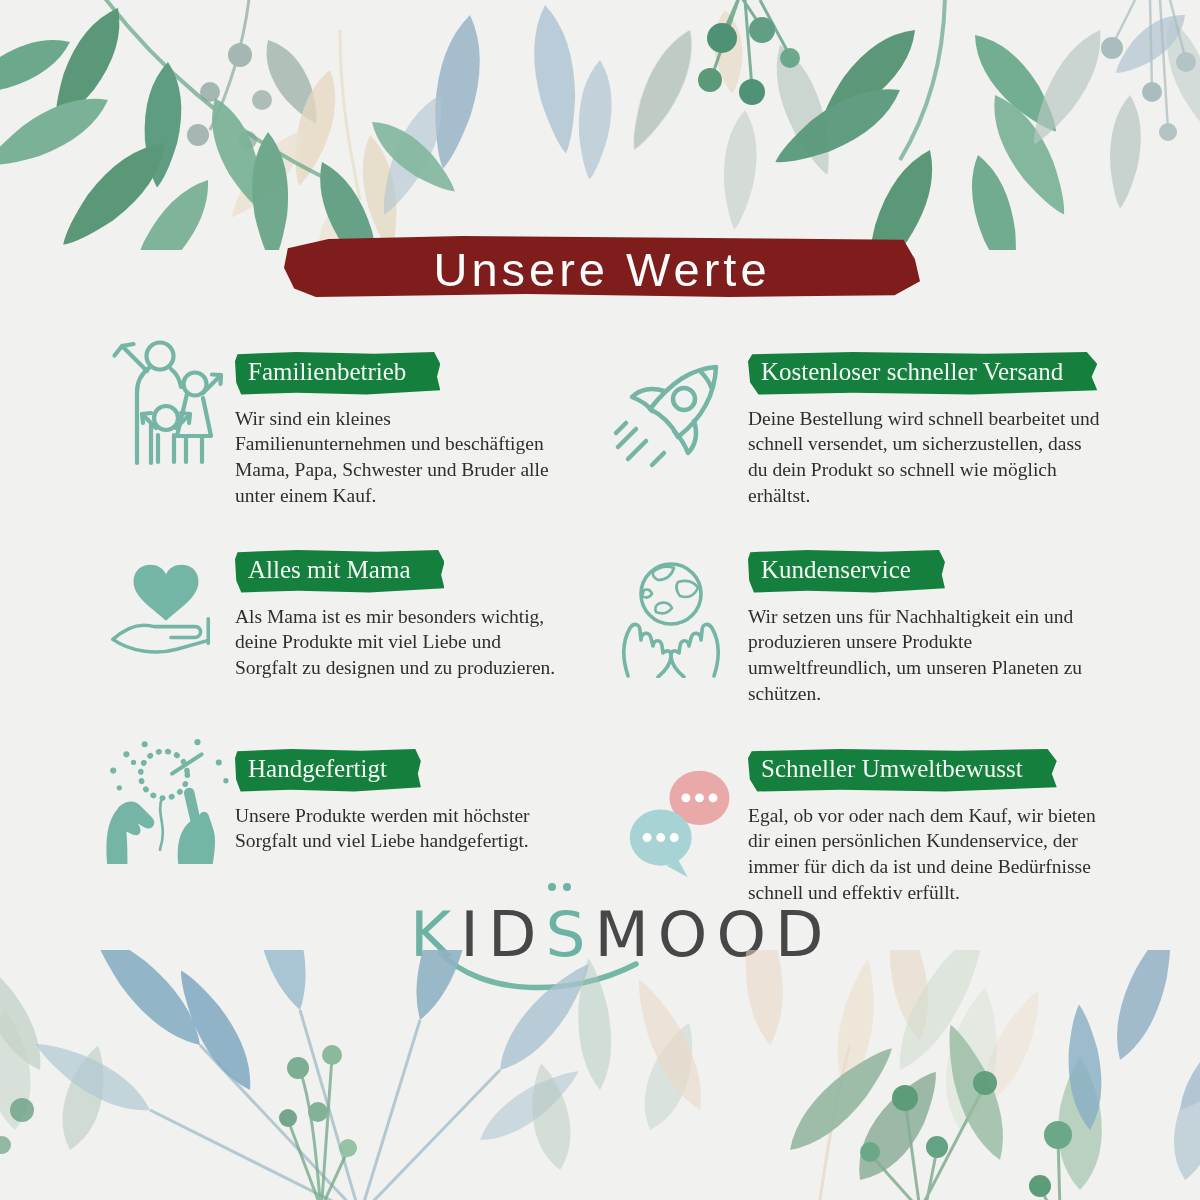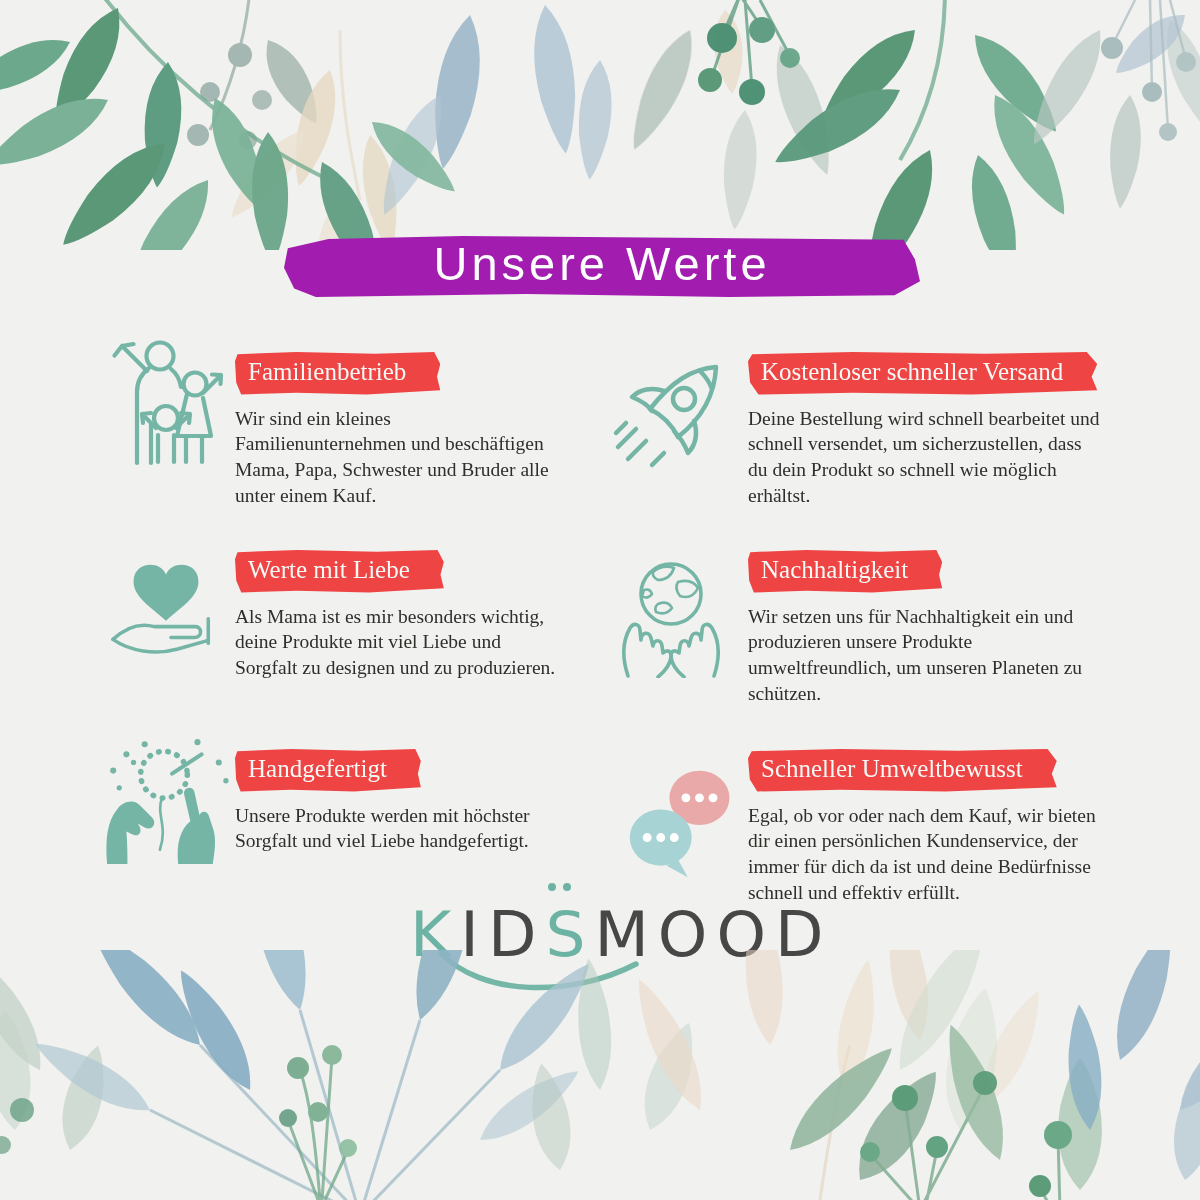--- a/index.html
+++ b/index.html
@@ -2,30 +2,30 @@
 <html><head>
 <meta charset="utf-8">
 <style>
   html,body{margin:0;padding:0;background:#e9e9e7;}
   .canvas{position:relative;width:1200px;height:1200px;margin:0 auto;background:#f1f1ef;overflow:hidden;
           font-family:"Liberation Serif", serif;}
   .deco{position:absolute;left:0;pointer-events:none;}
   .deco.top{top:0;}
   .deco.bottom{top:950px;}
 
-  .title-banner{position:absolute;left:284px;top:236px;width:636px;height:61px;background:#a21caf;
-    display:flex;align-items:flex-start;justify-content:center;
+  .title-banner{position:absolute;left:284px;top:236px;width:636px;height:61px;background:#7f1d1d;
+    display:flex;align-items:flex-end;justify-content:center;
     clip-path:polygon(0.6% 20%,0% 52%,1.6% 86%,5% 100%,38% 95%,70% 100%,96% 97%,100% 74%,99.2% 38%,97.4% 6%,62% 3%,28% 0%,7% 5%);}
   .title-banner span{font-family:"Liberation Sans", sans-serif;font-size:47px;letter-spacing:4px;color:#fbfdfc;}
 
   .icon-box{position:absolute;}
   .icon-box svg{width:100%;height:100%;display:block;}
 
   .text-col{position:absolute;}
-  .badge{display:inline-block;background:#ef4444;color:#f5f9f6;font-size:25px;line-height:1.1;
+  .badge{display:inline-block;background:#15803d;color:#f5f9f6;font-size:25px;line-height:1.1;
     padding:6px 34px 9px 13px;
     clip-path:polygon(0% 22%,1.2% 5%,30% 0%,68% 4%,97% 0%,100% 28%,98.4% 58%,100% 90%,64% 100%,30% 96%,3% 100%,0.6% 72%);}
   .body-text{margin:11px 0 0 0;font-size:19.5px;line-height:1.33;color:#2f2e2b;}
   .col-l .body-text{width:322px;}
   .col-r .body-text{width:352px;}
 
   .logo{position:absolute;left:410px;top:898px;width:380px;height:100px;text-align:center;}
   .logo-text{position:relative;display:inline-block;font-family:"DejaVu Sans", sans-serif;font-size:63px;
     letter-spacing:9px;color:#474747;white-space:nowrap;}
   .logo-text .lt{display:inline-block;position:relative;}
@@ -166,42 +166,42 @@
 
   <div class="icon-box" style="left:106px;top:548px;width:120px;height:116px;">
     <svg viewBox="0 0 122 118" fill="none" stroke="#74b5a6" stroke-width="3.6" stroke-linecap="round" stroke-linejoin="round">
       <path d="M61 27 C55 12 28 14 28 34 C28 50 46 60 61 74 C76 60 94 50 94 34 C94 14 67 12 61 27 Z" fill="#74b5a6" stroke="none"></path>
       <path d="M7 93 C20 81 35 76 49 80 L91 80 C98 80 98 91 90 91 L66 91"></path>
       <path d="M7 93 C24 105 50 109 72 103 L104 94"></path>
       <path d="M104 72 L104 97"></path>
     </svg>
   </div>
   <div class="text-col col-l" style="left:235px;top:550px;">
-    <span class="badge"><span>Werte mit Liebe</span></span>
+    <span class="badge"><span>Alles mit Mama</span></span>
     <p class="body-text">Als Mama ist es mir besonders wichtig, deine Produkte mit viel Liebe und Sorgfalt zu designen und zu produzieren.</p>
   </div>
 
   <div class="icon-box" style="left:608px;top:552px;width:126px;height:126px;">
     <svg viewBox="0 0 126 126" fill="none" stroke="#74b5a6" stroke-width="3.6" stroke-linecap="round" stroke-linejoin="round">
       <defs>
         <path id="ghand" d="M20 124 C14 106 14 90 22 76 C26 70 32 72 32 79 L33 88 C33 80 41 79 43 86 L45 94 C46 87 53 87 54 94 L55 101 C59 97 64 99 63 105 C62 114 56 120 50 125"></path>
       </defs>
       <circle cx="63" cy="42" r="30"></circle>
       <g stroke-width="2.6">
         <path d="M45 20 Q55 12 66 16 Q62 28 50 28 Q44 25 45 20 Z"></path>
         <path d="M70 30 Q84 26 90 36 Q84 48 72 44 Q66 36 70 30 Z"></path>
         <path d="M50 52 Q60 48 64 56 Q58 64 48 60 Q46 55 50 52 Z"></path>
         <path d="M36 38 Q42 36 44 42 Q40 48 34 44 Z"></path>
       </g>
       <use href="#ghand"></use>
       <use href="#ghand" transform="translate(126 0) scale(-1 1)"></use>
     </svg>
   </div>
   <div class="text-col col-r" style="left:748px;top:550px;">
-    <span class="badge"><span>Nachhaltigkeit</span></span>
+    <span class="badge"><span>Kundenservice</span></span>
     <p class="body-text">Wir setzen uns für Nachhaltigkeit ein und produzieren unsere Produkte umweltfreundlich, um unseren Planeten zu schützen.</p>
   </div>
 
   <div class="icon-box" style="left:98px;top:732px;width:136px;height:132px;">
     <svg viewBox="0 0 132 130">
       <circle cx="64" cy="42" r="23" fill="none" stroke="#74b5a6" stroke-width="5.5" stroke-dasharray="0.5 8.8" stroke-linecap="round"></circle>
       <path d="M62 65 C56 82 68 92 60 116" fill="none" stroke="#74b5a6" stroke-width="2.6" stroke-linecap="round"></path>
       <path d="M101 22 L72 41" stroke="#74b5a6" stroke-width="4" stroke-linecap="round"></path>
       <path d="M8 130 C6 106 8 88 18 76 C24 68 34 66 40 72 L52 84 C58 90 52 98 45 94 L38 90 C44 97 40 104 33 101 L27 98 C28 110 28 120 28 130 Z" fill="#74b5a6"></path>
       <path d="M78 130 C76 110 80 96 90 88 L84 62 C82 55 92 52 94 59 L99 82 C100 78 106 77 108 82 L112 94 C116 104 114 118 112 130 Z" fill="#74b5a6"></path>

